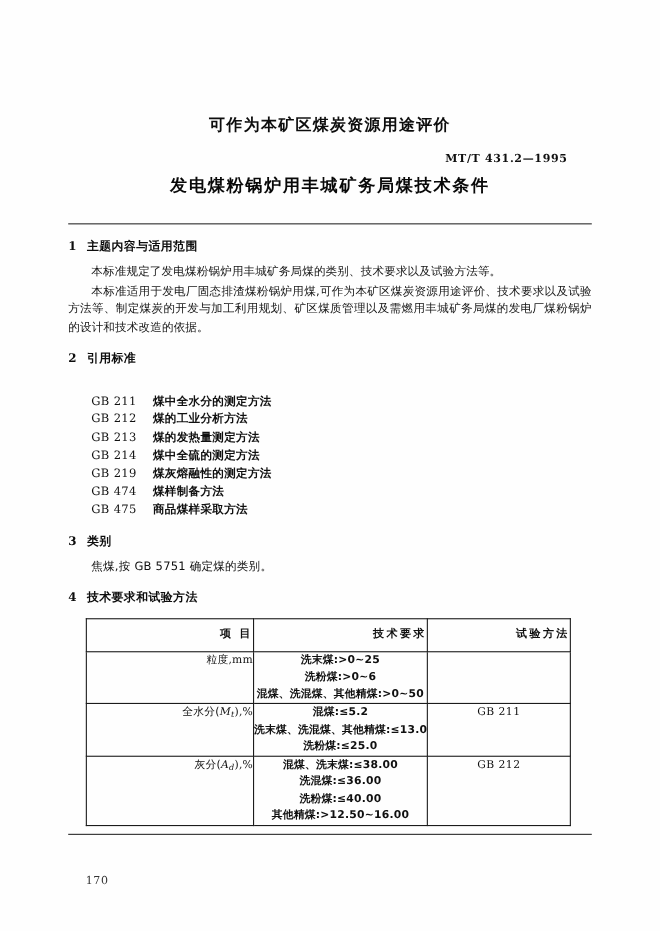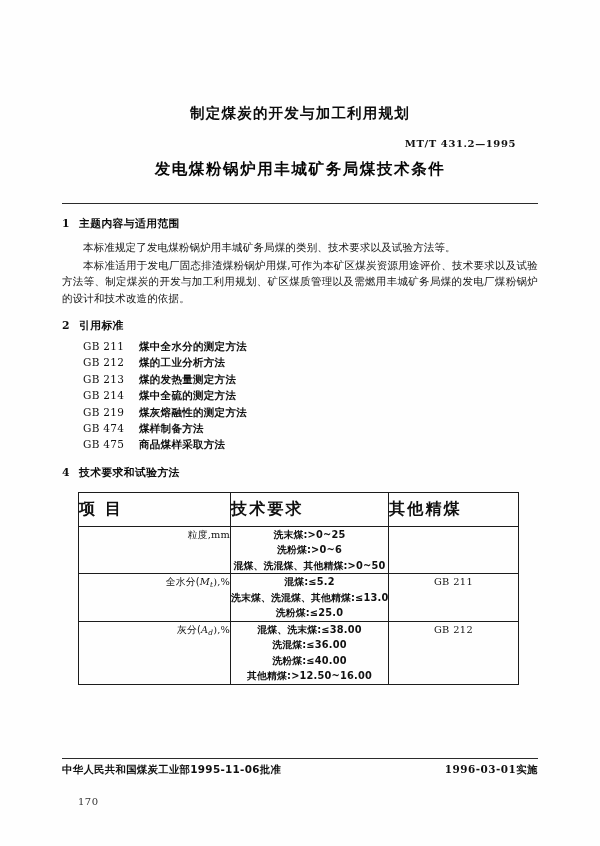--- a/index.html
+++ b/index.html
@@ -93,21 +93,21 @@
     text-align: justify;
     text-indent: 21px;
     letter-spacing: 0.15px;
     color: #141414;
   }
   .para.first { margin-top: 8px; }
   .para.tight { margin-top: 1px; }
 
   
   .ref-list {
-    margin-top: 5px;
+    margin-top: 24px;
     padding-left: 21px;
   }
   .ref-item {
     font-size: 10.5px;
     line-height: 16.4px;
     white-space: nowrap;
     letter-spacing: 0.1px;
   }
   .ref-code {
     display: inline-block;
@@ -147,22 +147,22 @@
   table.spec th,
   table.spec td {
     border-top: 1px solid #1c1c1c;
     border-bottom: 1px solid #1c1c1c;
     border-left: 1px solid #1c1c1c;
     border-right: 1px solid #1c1c1c;
     padding: 0;
     vertical-align: top;
   }
   table.spec thead th {
-    text-align: left;
-    font-size: 16px;
+    text-align: right;
+    font-size: 10px;
     font-weight: bold;
     letter-spacing: 2.2px;
     padding: 6px 0 6px 0;
     height: 17px;
   }
   table.spec tbody td {
     font-size: 9.8px;
     line-height: 15.5px;
   }
   td.item-cell {
@@ -235,21 +235,21 @@
     letter-spacing: 0.5px;
   }
 </style>
 </head>
 <body>
 
 <div class="page">
   <div class="content">
 
     <div class="masthead">
-      <div class="masthead-title">制定煤炭的开发与加工利用规划</div>
+      <div class="masthead-title">可作为本矿区煤炭资源用途评价</div>
     </div>
 
     <div class="std-no-row">
       <span class="std-no">MT/T 431.2—1995</span>
     </div>
 
     <div class="doc-title">发电煤粉锅炉用丰城矿务局煤技术条件</div>
 
     <div class="rule-top"></div>
 
@@ -283,39 +283,45 @@
         </div>
         <div class="ref-item">
           <span class="ref-code">GB 474</span><span class="ref-name">煤样制备方法</span>
         </div>
         <div class="ref-item">
           <span class="ref-code">GB 475</span><span class="ref-name">商品煤样采取方法</span>
         </div>
       </div>
     </div>
 
+    <div class="section">
+      <div class="sec-head">
+        <span class="num">3</span><span>类别</span>
+      </div>
+      <div class="clause">焦煤,按 GB 5751 确定煤的类别。</div>
+    </div>
 
     <div class="section">
       <div class="sec-head">
         <span class="num">4</span><span>技术要求和试验方法</span>
       </div>
     </div>
 
     <div class="tbl-wrap">
       <table class="spec">
         <colgroup>
           <col class="c1">
             <col class="c2">
             <col class="c3">
         </colgroup>
         <thead>
           <tr>
             <th>项   目</th>
             <th>技术要求</th>
-            <th>其他精煤</th>
+            <th>试验方法</th>
           </tr>
         </thead>
         <tbody>
 
           <tr>
             <td class="item-cell"><span>粒度</span><span class="num-run">,mm</span></td>
             <td class="req-cell">
               <div class="req-line">洗末煤:&gt;0~25</div>
               <div class="req-line">洗粉煤:&gt;0~6</div>
               <div class="req-line">混煤、洗混煤、其他精煤:&gt;0~50</div>
@@ -343,18 +349,14 @@
             </td>
             <td class="method-cell">GB 212</td>
           </tr>
         </tbody>
       </table>
     </div>
 
   </div>
 
   <div class="footer-rule"></div>
-  <div class="footer-row">
-    <span>中华人民共和国煤炭工业部1995-11-06批准</span>
-    <span class="footer-date">1996-03-01实施</span>
-  </div>
   <div class="page-num">170</div>
 </div>
 
 </body></html>

